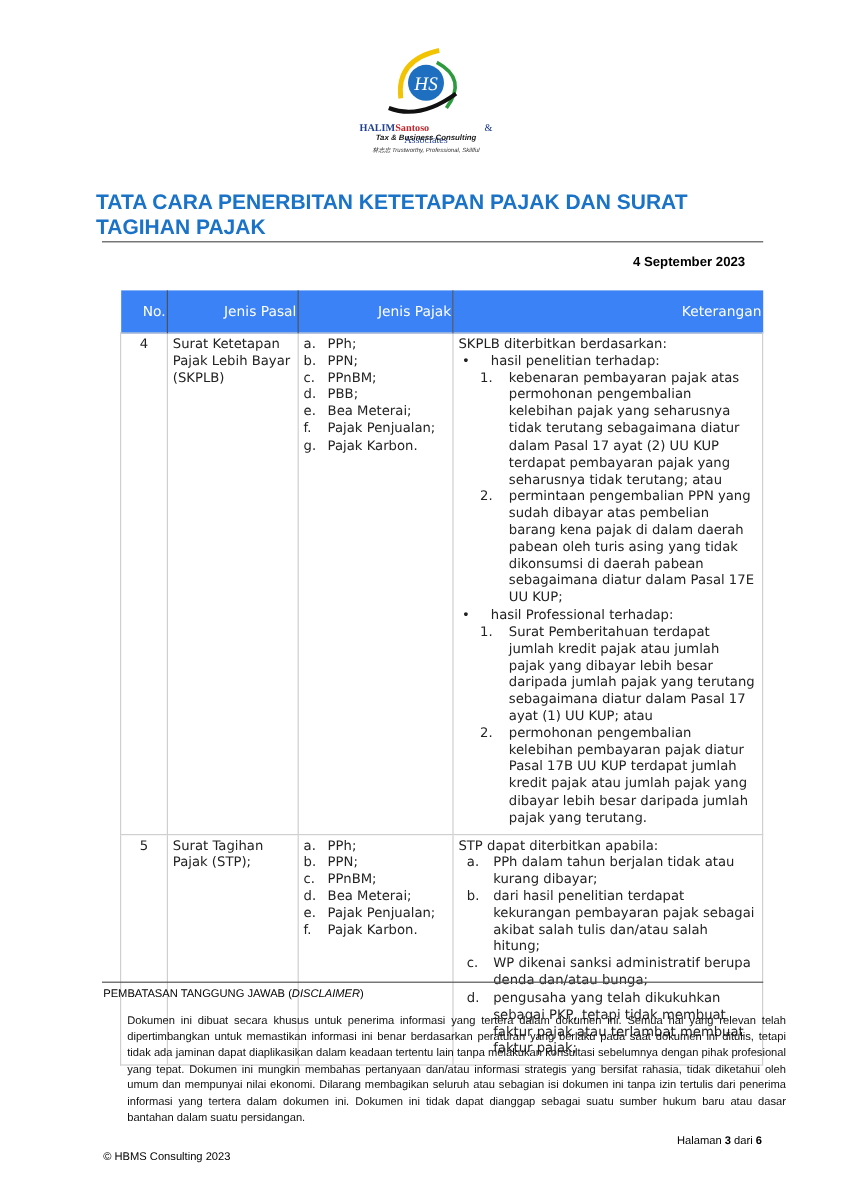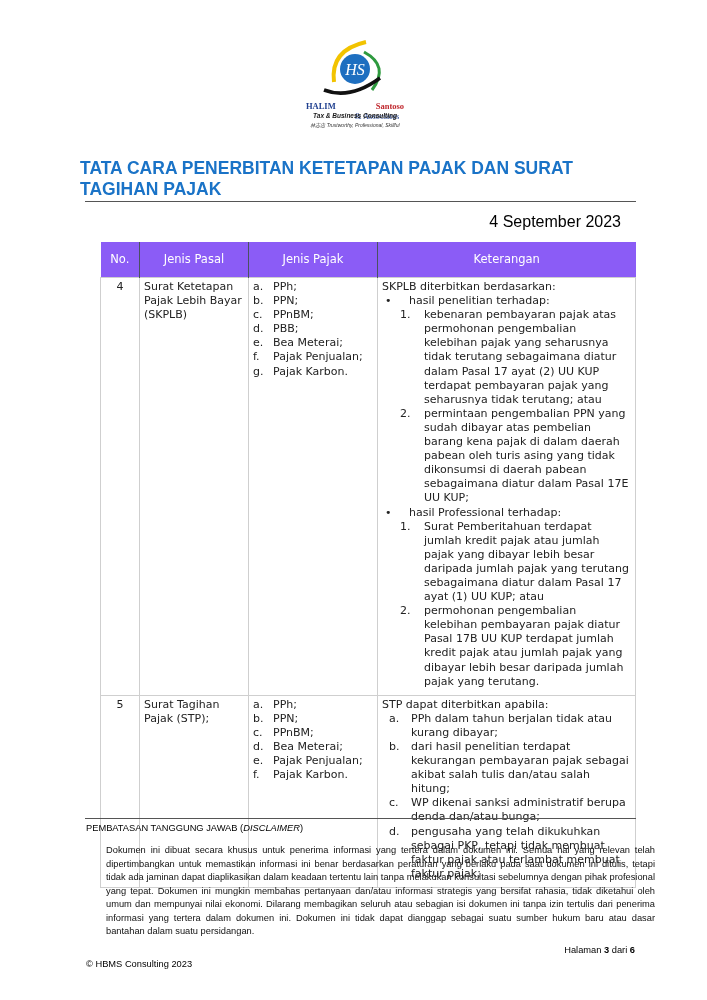--- a/index.html
+++ b/index.html
@@ -2,35 +2,35 @@
 <html><head>
 <meta charset="utf-8">
 <style>
   html, body { margin: 0; padding: 0; background: #ffffff; }
   body { width: 707px; height: 1000px; position: relative; overflow: hidden;
          font-family: "Liberation Sans", sans-serif; color: #000; }
   .logo { position: absolute; left: 290px; top: 38px; width: 130px; height: 95px; }
   .logo svg { position: absolute; left: 30px; top: 0; }
   .logo .l1 { position: absolute; left: 0; top: 63px; width: 130px; text-align: center;
               font-family: "Liberation Serif", serif; font-size: 8.5px; font-weight: bold; color: #1f3f8f; }
-  .logo .l1 .red { color: #c0282e; padding-left: 40px; }
+  .logo .l1 .red { color: #c0282e; }
   .logo .l1 .norm { font-weight: normal; margin-left: 44px; }
   .logo .l2 { position: absolute; left: 0; top: 74px; width: 130px; text-align: center;
               font-size: 6.5px; font-weight: bold; font-style: italic; color: #1a1a1a; }
   .logo .l3 { position: absolute; left: 0; top: 84px; width: 130px; text-align: center;
               font-size: 5px; font-style: italic; color: #333; }
   .title { position: absolute; left: 80px; top: 158px; width: 560px; 
            color: #1a73c7; font-weight: bold; font-size: 17.5px; line-height: 21px; }
   .hr-top { position: absolute; left: 85px; top: 201px; width: 551px; height: 0;
             border-top: 1px solid #555; }
-  .date { position: absolute; right: 86px; top: 213px; font-weight: normal; font-size: 16px; }
+  .date { position: absolute; right: 86px; top: 213px; font-weight: bold; font-size: 11px; }
   table.main { position: absolute; left: 100px; top: 242px; width: 536px; border-collapse: collapse;
                font-family: "DejaVu Sans", sans-serif; font-size: 11px; line-height: 14.1px; color: #222; }
-  table.main th { background: #8b5cf6; color: #fff; font-weight: normal; height: 33px;
-                  border-left: 1px solid #4a5160; font-size: 11.5px; }
+  table.main th { background: #3b82f6; color: #fff; font-weight: normal; height: 33px;
+                  border-left: 1px solid #4a5160; font-size: 11.5px; text-align: right; }
   table.main th:first-child { border-left: none; }
   table.main td { vertical-align: top; border: 1px solid #cfcfcf; padding: 2px 4px 6px 4px; }
   .c-no { width: 30px; text-align: center; }
   .c-js { width: 100px; }
   .c-jp { width: 120px; }
   .li { display: flex; }
   .li .m { flex: 0 0 20px; }
   .li .t { flex: 1; }
   .k .li .m.b { flex: 0 0 24px; padding-left: 3px; }
   .k .li .m.n { flex: 0 0 24px; padding-left: 18px; }

